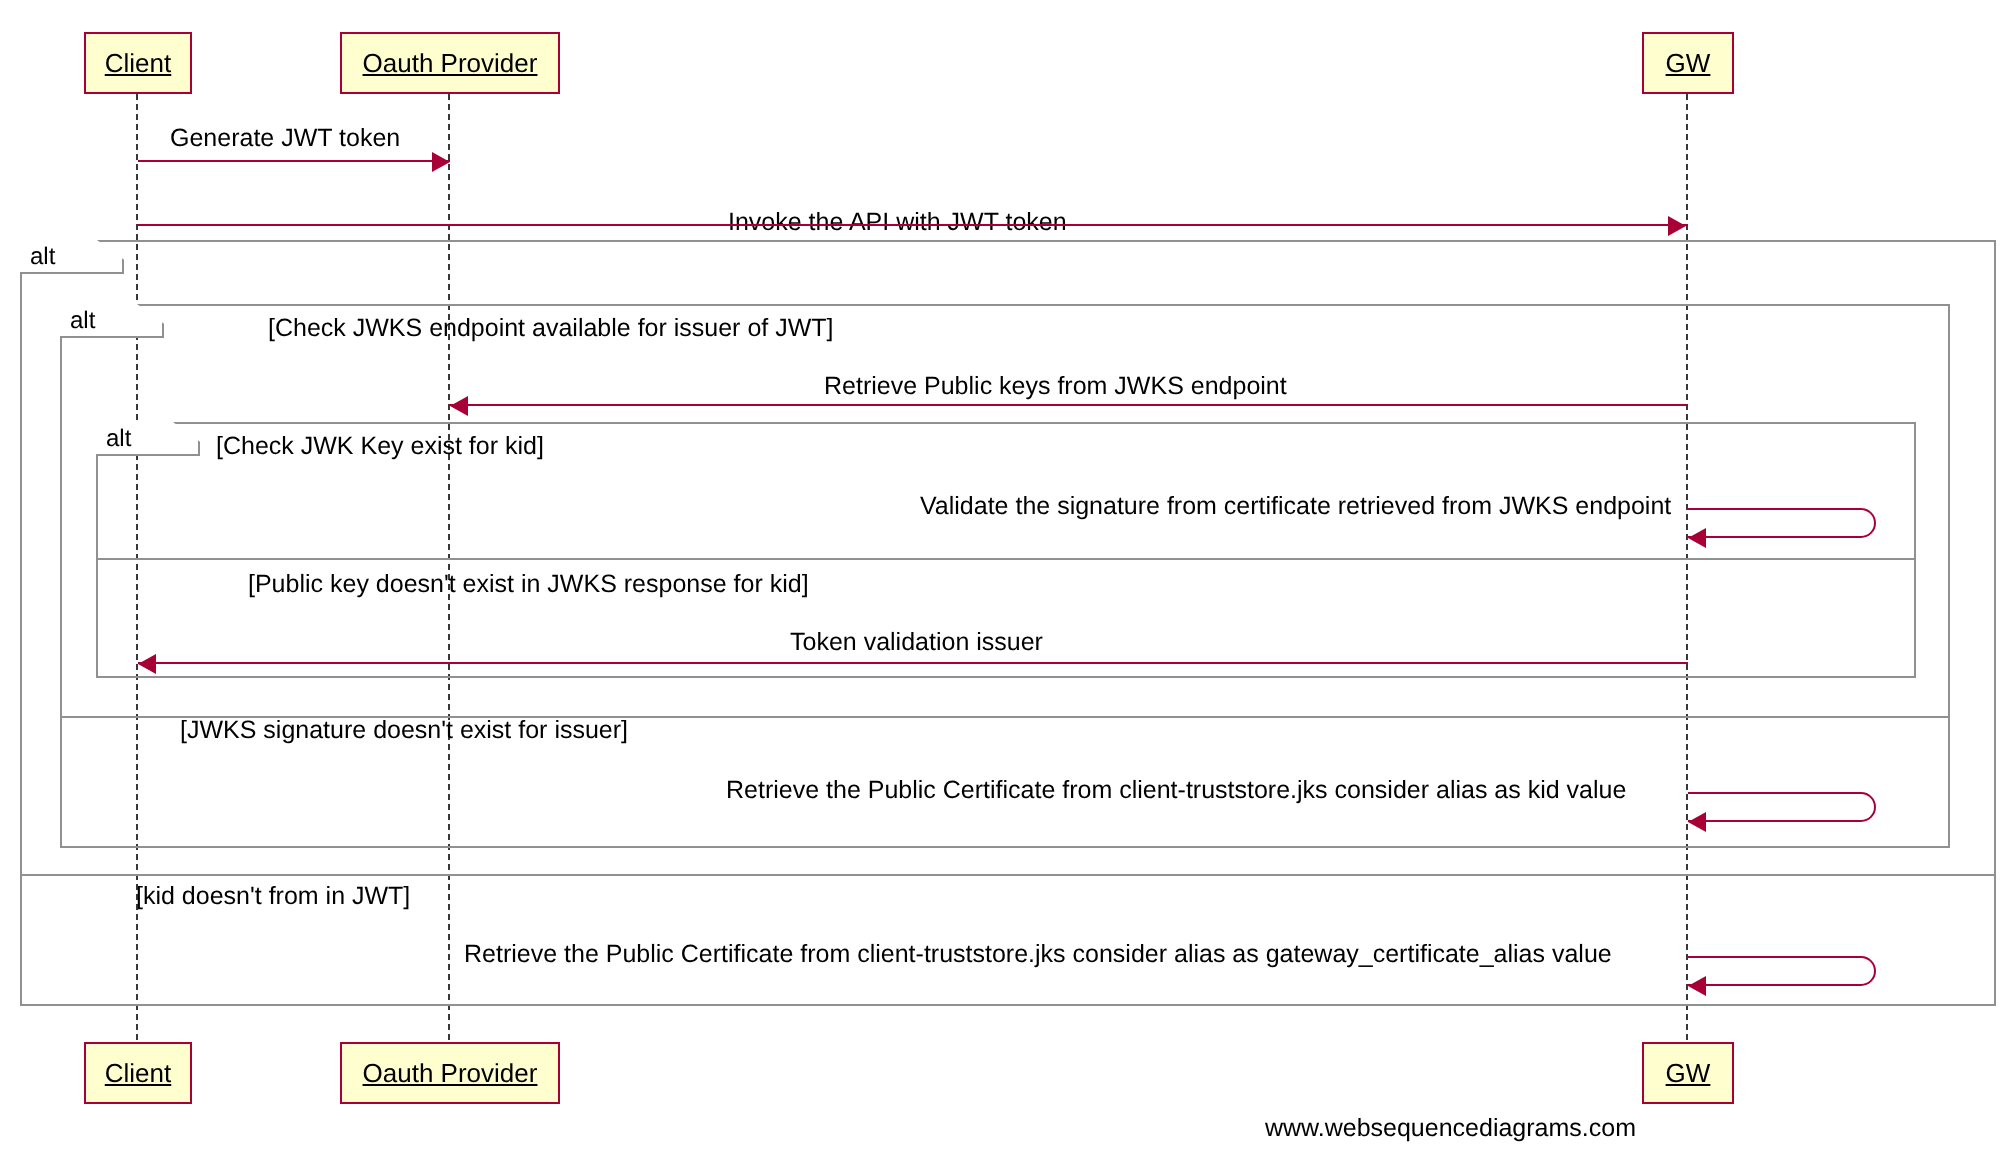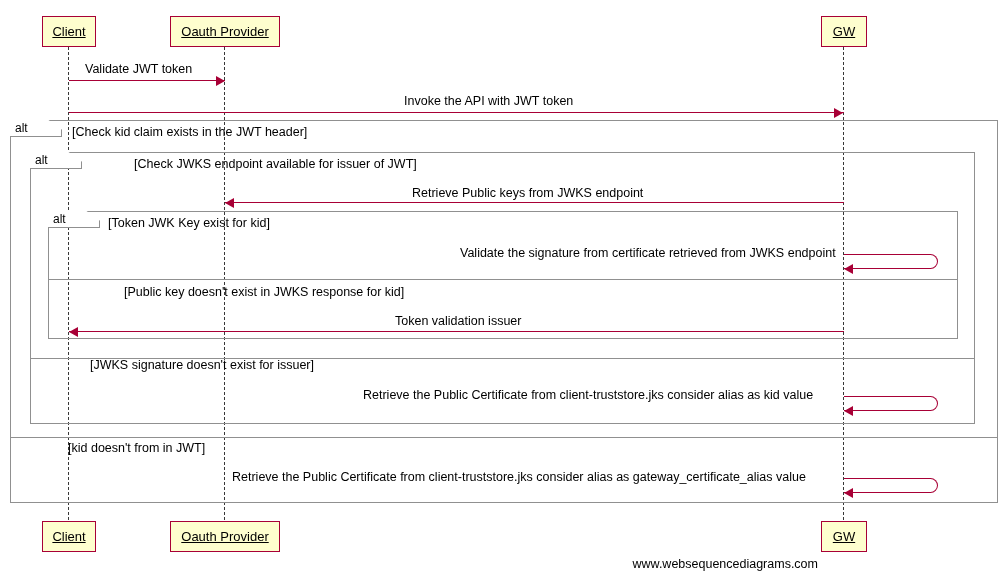--- a/index.html
+++ b/index.html
@@ -138,49 +138,48 @@
   <div class="participant" style="left:42px; top:16px; width:54px;">
     <span>Client</span>
   </div>
   <div class="participant" style="left:170px; top:16px; width:110px;">
     <span>Oauth Provider</span>
   </div>
   <div class="participant" style="left:821px; top:16px; width:46px;">
     <span>GW</span>
   </div>
 
-  <div class="msg-label" style="left:85px; top:63px;">Validate JWT token</div>
+  <div class="msg-label" style="left:85px; top:63px;">Generate JWT token</div>
   <div class="msg-line" style="left:69px; top:80px; width:156px;"></div>
   <div class="arrow-head arrow-right" style="left:216px; top:76px;"></div>
 
-  <div class="msg-label" style="left:364px; top:95px;margin-left:40px;">Invoke the API with JWT token</div>
+  <div class="msg-label" style="left:364px; top:105px;">Invoke the API with JWT token</div>
   <div class="msg-line" style="left:69px; top:112px; width:775px;"></div>
   <div class="arrow-head arrow-right" style="left:834px; top:108px;"></div>
 
   <div class="frame" style="left:10px; top:120px; width:988px; height:383px;"></div>
   <div class="alt-tab" style="left:10px; top:120px; width:52px;">
     <span>alt</span>
   </div>
-  <div class="guard" style="left:72px; top:126px;">[Check kid claim exists in the JWT header]</div>
 
   <div class="frame" style="left:30px; top:152px; width:945px; height:272px;"></div>
   <div class="alt-tab" style="left:30px; top:152px; width:52px;">
     <span>alt</span>
   </div>
   <div class="guard" style="left:90px; top:158px;margin-left:44px;">[Check JWKS endpoint available for issuer of JWT]</div>
 
   <div class="msg-label" style="left:412px; top:187px;">Retrieve Public keys from JWKS endpoint</div>
   <div class="msg-line" style="left:225px; top:202px; width:619px;"></div>
   <div class="arrow-head arrow-left" style="left:225px; top:198px;"></div>
 
   <div class="frame" style="left:48px; top:211px; width:910px; height:128px;"></div>
   <div class="alt-tab" style="left:48px; top:211px; width:52px;">
     <span>alt</span>
   </div>
-  <div class="guard" style="left:108px; top:217px;">[Token JWK Key exist for kid]</div>
+  <div class="guard" style="left:108px; top:217px;">[Check JWK Key exist for kid]</div>
 
   <div class="msg-label" style="left:460px; top:247px; text-align:right;">Validate the signature from certificate retrieved from JWKS endpoint</div>
   <div class="self-loop" style="left:844px; top:254px; width:94px; height:15px;"></div>
   <div class="arrow-head arrow-left" style="left:844px; top:264px;"></div>
 
   <div class="frame-divider" style="left:48px; top:279px; width:910px;"></div>
   <div class="guard" style="left:108px; top:286px;padding-left:16px;">[Public key doesn't exist in JWKS response for kid]</div>
 
   <div class="msg-label" style="left:395px; top:315px;">Token validation issuer</div>
   <div class="msg-line" style="left:69px; top:331px; width:775px;"></div>

